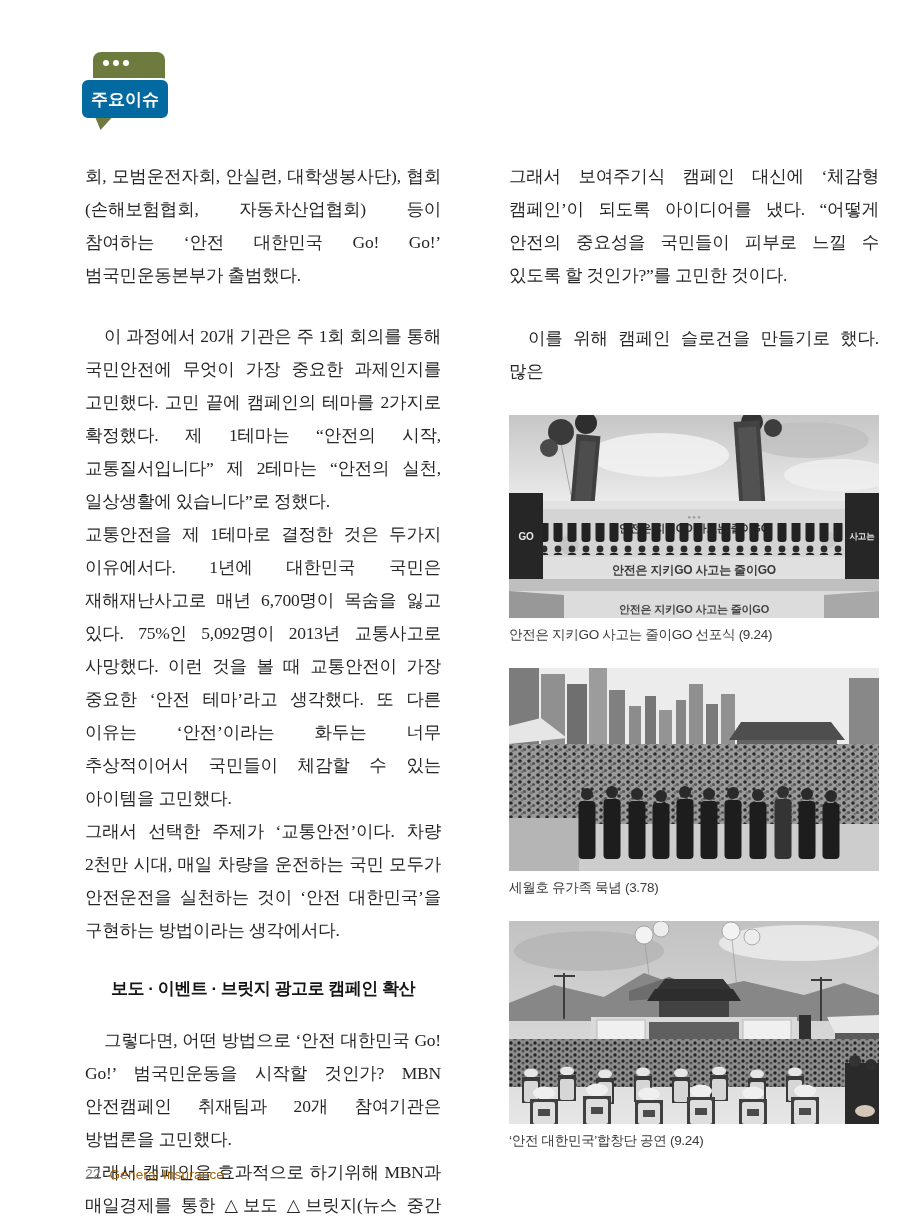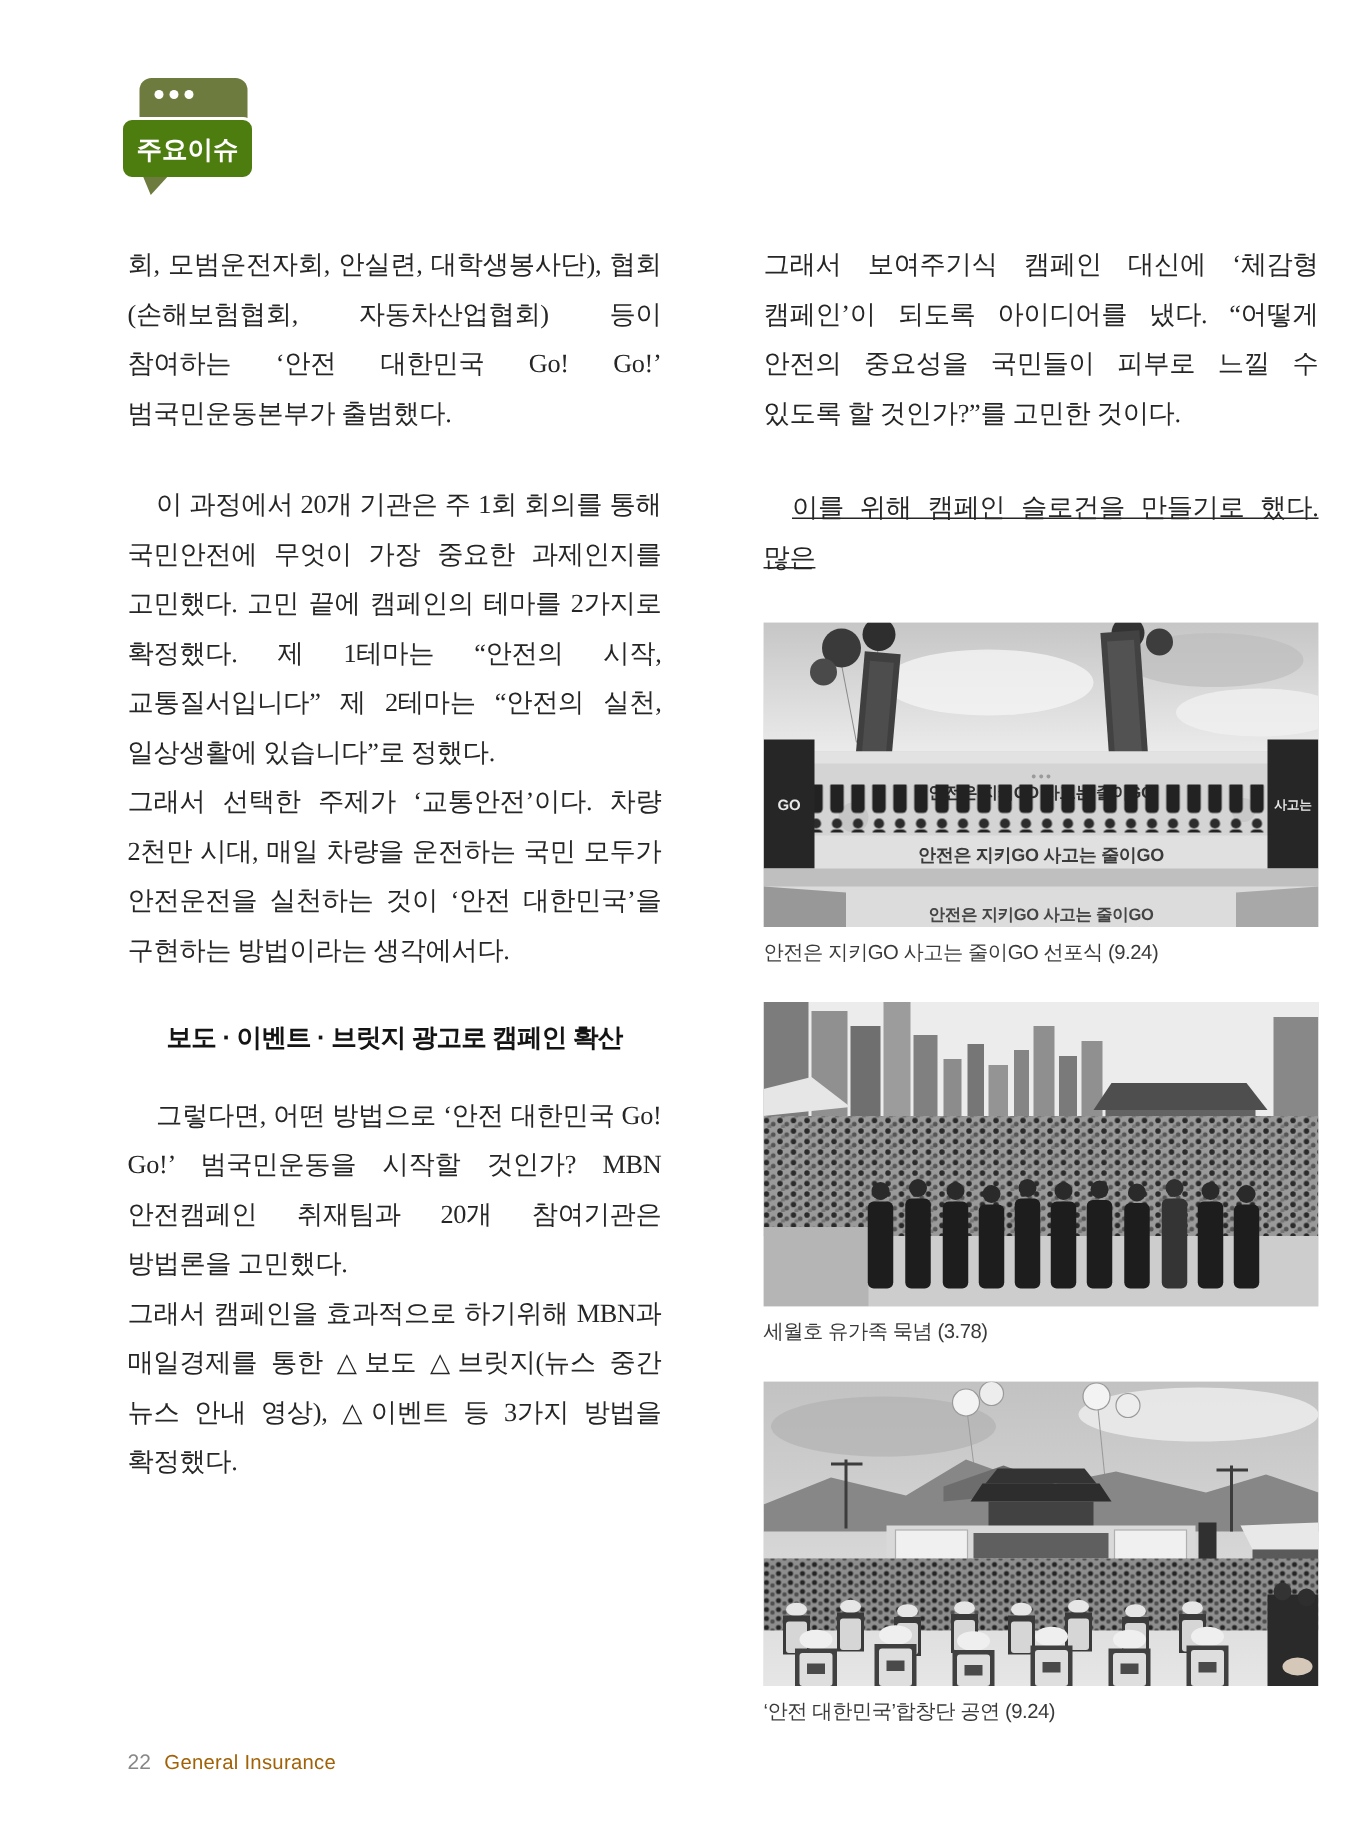--- a/index.html
+++ b/index.html
@@ -52,36 +52,37 @@
 <div id="page">
 
   <div class="badge">
     <div class="badge-back" style="background: rgb(109, 123, 62); --g: #6d7b3e;">
       <div class="badge-dots">
           <i></i>
           <i></i>
           <i></i>
         </div>
     </div>
-    <div class="badge-front" style="background: #4d7c0f;">주요이슈</div>
+    <div class="badge-front" style="background: #0369a1;">주요이슈</div>
   </div>
 
   <div class="col col-left">
     <p class="gap-after">회, 모범운전자회, 안실련, 대학생봉사단), 협회(손해보험협회, 자동차산업협회) 등이 참여하는 ‘안전 대한민국 Go! Go!’ 범국민운동본부가 출범했다.</p>
     <p class="indent">이 과정에서 20개 기관은 주 1회 회의를 통해 국민안전에 무엇이 가장 중요한 과제인지를 고민했다. 고민 끝에 캠페인의 테마를 2가지로 확정했다. 제 1테마는 “안전의 시작, 교통질서입니다” 제 2테마는 “안전의 실천, 일상생활에 있습니다”로 정했다.</p>
+    <p>교통안전을 제 1테마로 결정한 것은 두가지 이유에서다. 1년에 대한민국 국민은 재해재난사고로 매년 6,700명이 목숨을 잃고 있다. 75%인 5,092명이 2013년 교통사고로 사망했다. 이런 것을 볼 때 교통안전이 가장 중요한 ‘안전 테마’라고 생각했다. 또 다른 이유는 ‘안전’이라는 화두는 너무 추상적이어서 국민들이 체감할 수 있는 아이템을 고민했다.</p>
     <p>그래서 선택한 주제가 ‘교통안전’이다. 차량 2천만 시대, 매일 차량을 운전하는 국민 모두가 안전운전을 실천하는 것이 ‘안전 대한민국’을 구현하는 방법이라는 생각에서다.</p>
     <h2 class="section-heading">보도 · 이벤트 · 브릿지 광고로 캠페인 확산</h2>
     <p class="indent">그렇다면, 어떤 방법으로 ‘안전 대한민국 Go! Go!’ 범국민운동을 시작할 것인가? MBN 안전캠페인 취재팀과 20개 참여기관은 방법론을 고민했다.</p>
     <p>그래서 캠페인을 효과적으로 하기위해 MBN과 매일경제를 통한 △보도 △브릿지(뉴스 중간 뉴스 안내 영상), △이벤트 등 3가지 방법을 확정했다.</p>
 
   </div>
 
   <div class="col col-right">
     <p>그래서 보여주기식 캠페인 대신에 ‘체감형 캠페인’이 되도록 아이디어를 냈다. “어떻게 안전의 중요성을 국민들이 피부로 느낄 수 있도록 할 것인가?”를 고민한 것이다.</p>
-    <p class="indent" style="margin-top:30px;text-decoration:underline;">이를 위해 캠페인 슬로건을 만들기로 했다. 많은</p>
+    <p class="indent" style="margin-top:30px;">이를 위해 캠페인 슬로건을 만들기로 했다. 많은</p>
 
     <div class="photo-block first-photo">
       <div class="photo-frame">
         <svg width="370" height="203" viewBox="0 0 370 203">
           <defs>
             <linearGradient id="skyA" x1="0" y1="0" x2="0" y2="1">
               <stop offset="0" stop-color="#c6c6c6"></stop>
                 <stop offset="0.45" stop-color="#ededed"></stop>
                 <stop offset="1" stop-color="#d6d6d6"></stop>
             </linearGradient>

